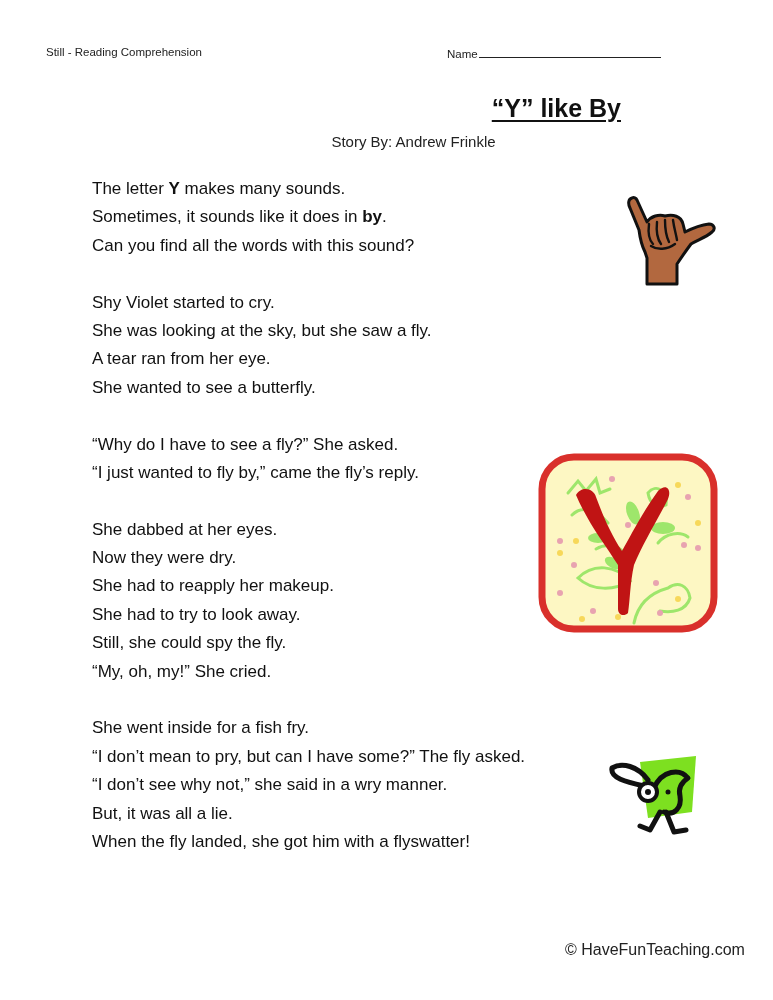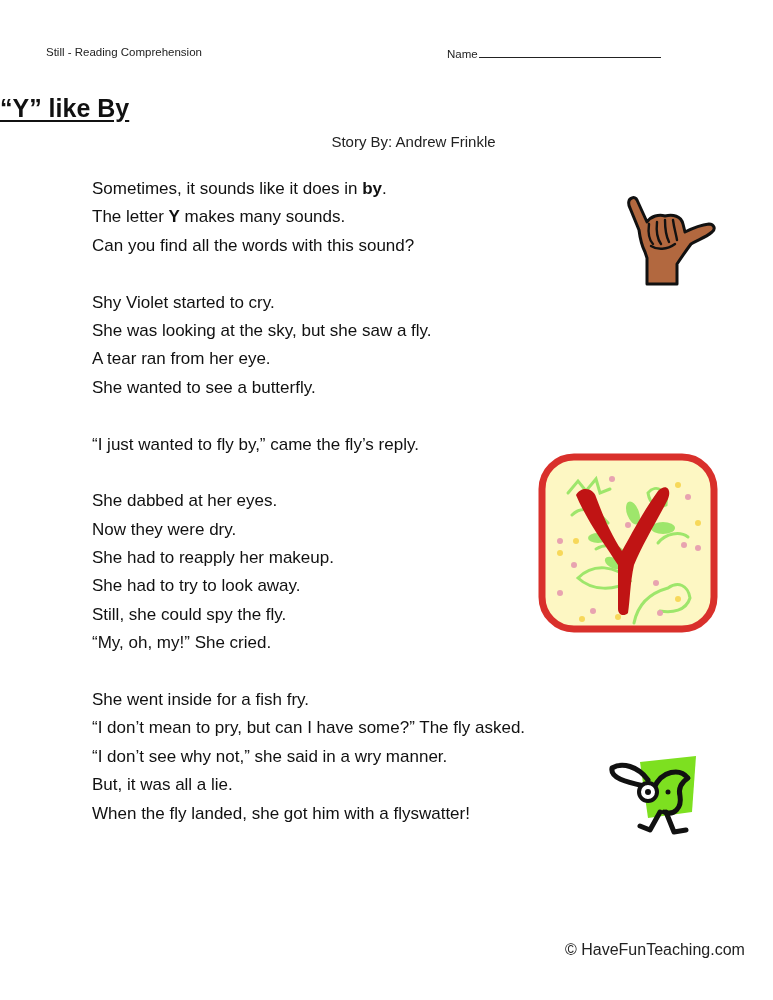--- a/index.html
+++ b/index.html
@@ -4,21 +4,21 @@
   <style>
     html, body { margin: 0; padding: 0; background: #ffffff; }
     body {
       width: 773px; height: 1000px; position: relative; overflow: hidden;
       font-family: "Liberation Sans", "DejaVu Sans", sans-serif; color: #111;
     }
     .hdr-left { position: absolute; left: 46px; top: 46px; font-size: 11.5px; color: #222; }
     .hdr-right { position: absolute; left: 447px; top: 46px; font-size: 11.5px; color: #222; text-align: center; }
     .name-line { display: inline-block; width: 182px; border-bottom: 1px solid #222; height: 11px; vertical-align: baseline; margin-left: 1px; }
     .title {
-      position: absolute; left: 0; width: 621px; top: 94px; text-align: left;
+      position: absolute; left: 0; width: 621px; top: 94px; text-align: right;
       font-size: 25px; font-weight: bold; text-decoration: underline; text-underline-offset: 3px;
     }
     .subtitle { position: absolute; left: 0; width: 773px; top: 133px; text-align: center; font-size: 15px; color: #222; padding-left: 27px; }
     .story { position: absolute; left: 92px; top: 178px; }
     .line { font-size: 17px; height: 28.4px; line-height: 22px; white-space: nowrap; }
     .gap { height: 28.4px; }
     .img { position: absolute; }
     .footer { position: absolute; left: 565px; top: 941px; font-size: 16px; color: #222; }
   </style>
 </head>
@@ -26,29 +26,30 @@
 
 <div class="hdr-left">Still - Reading Comprehension</div>
 <div class="hdr-right">
   <span>Name</span><span class="name-line"></span>
 </div>
 
 <div class="title">“Y” like By</div>
 <div class="subtitle">Story By: Andrew Frinkle</div>
 
 <div class="story">
+  <div class="line"><span>The letter </span><b>Y</b><span> makes many sounds.</span></div>
   <div class="line"><span>Sometimes, it sounds like it does in </span><b>by</b><span>.</span></div>
-  <div class="line"><span>The letter </span><b>Y</b><span> makes many sounds.</span></div>
   <div class="line">Can you find all the words with this sound?</div>
   <div class="gap"></div>
   <div class="line">Shy Violet started to cry.</div>
   <div class="line">She was looking at the sky, but she saw a fly.</div>
   <div class="line">A tear ran from her eye.</div>
   <div class="line">She wanted to see a butterfly.</div>
   <div class="gap"></div>
+  <div class="line">“Why do I have to see a fly?” She asked.</div>
   <div class="line">“I just wanted to fly by,” came the fly’s reply.</div>
   <div class="gap"></div>
   <div class="line">She dabbed at her eyes.</div>
   <div class="line">Now they were dry.</div>
   <div class="line">She had to reapply her makeup.</div>
   <div class="line">She had to try to look away.</div>
   <div class="line">Still, she could spy the fly.</div>
   <div class="line">“My, oh, my!” She cried.</div>
   <div class="gap"></div>
   <div class="line">She went inside for a fish fry.</div>

